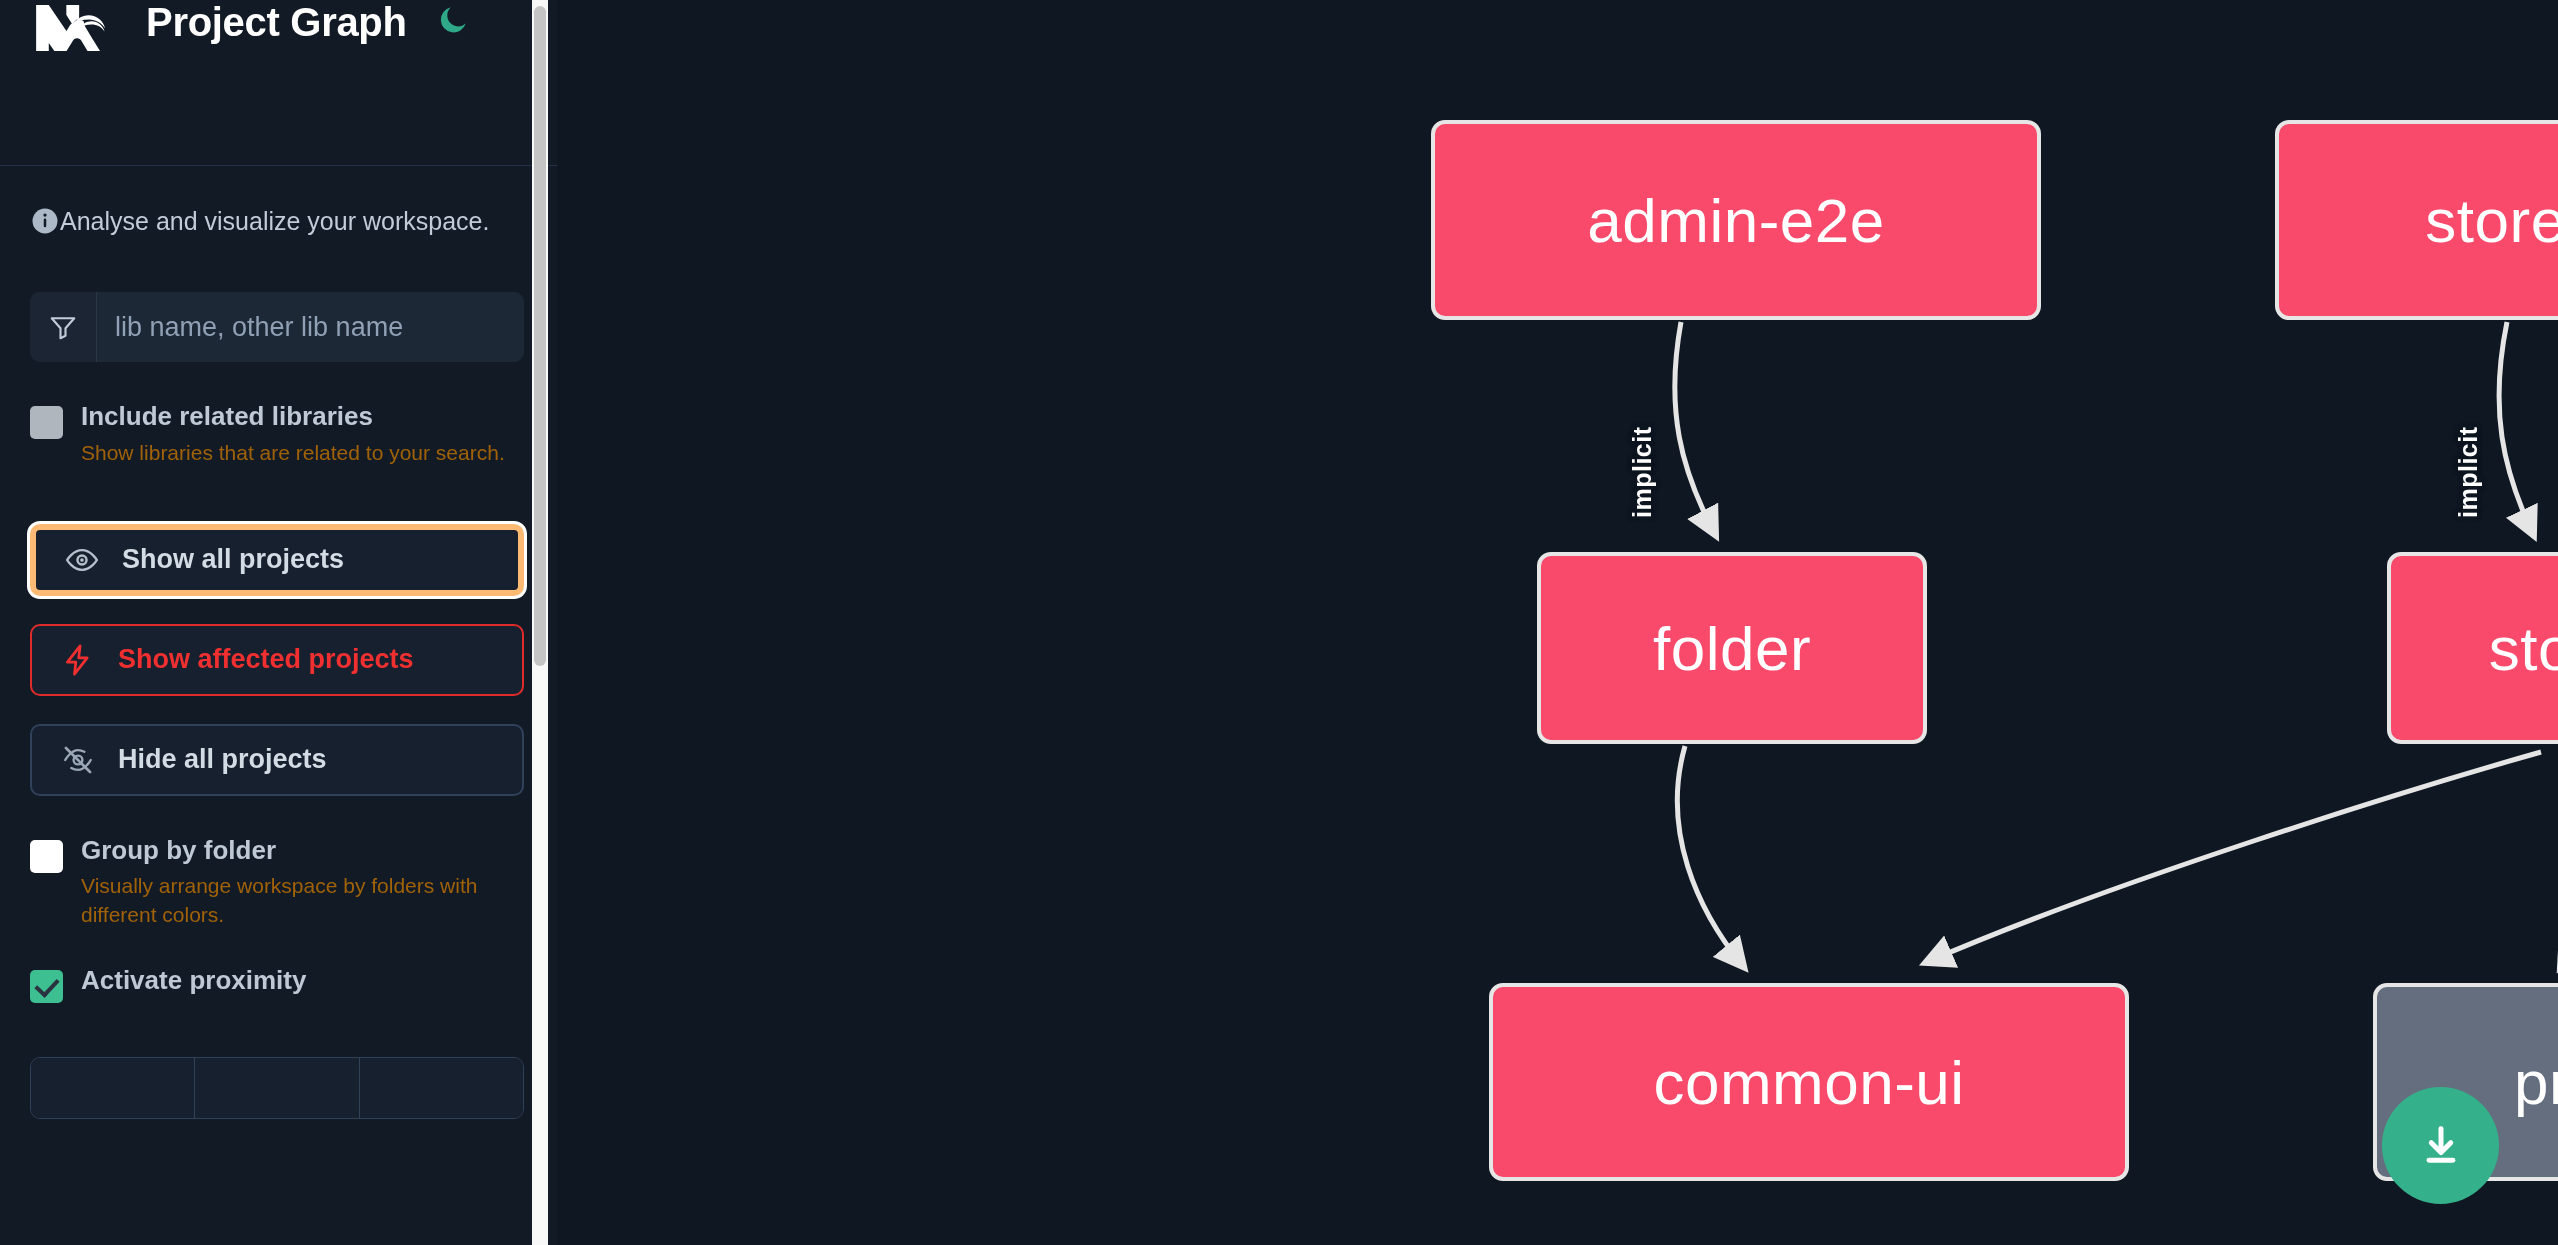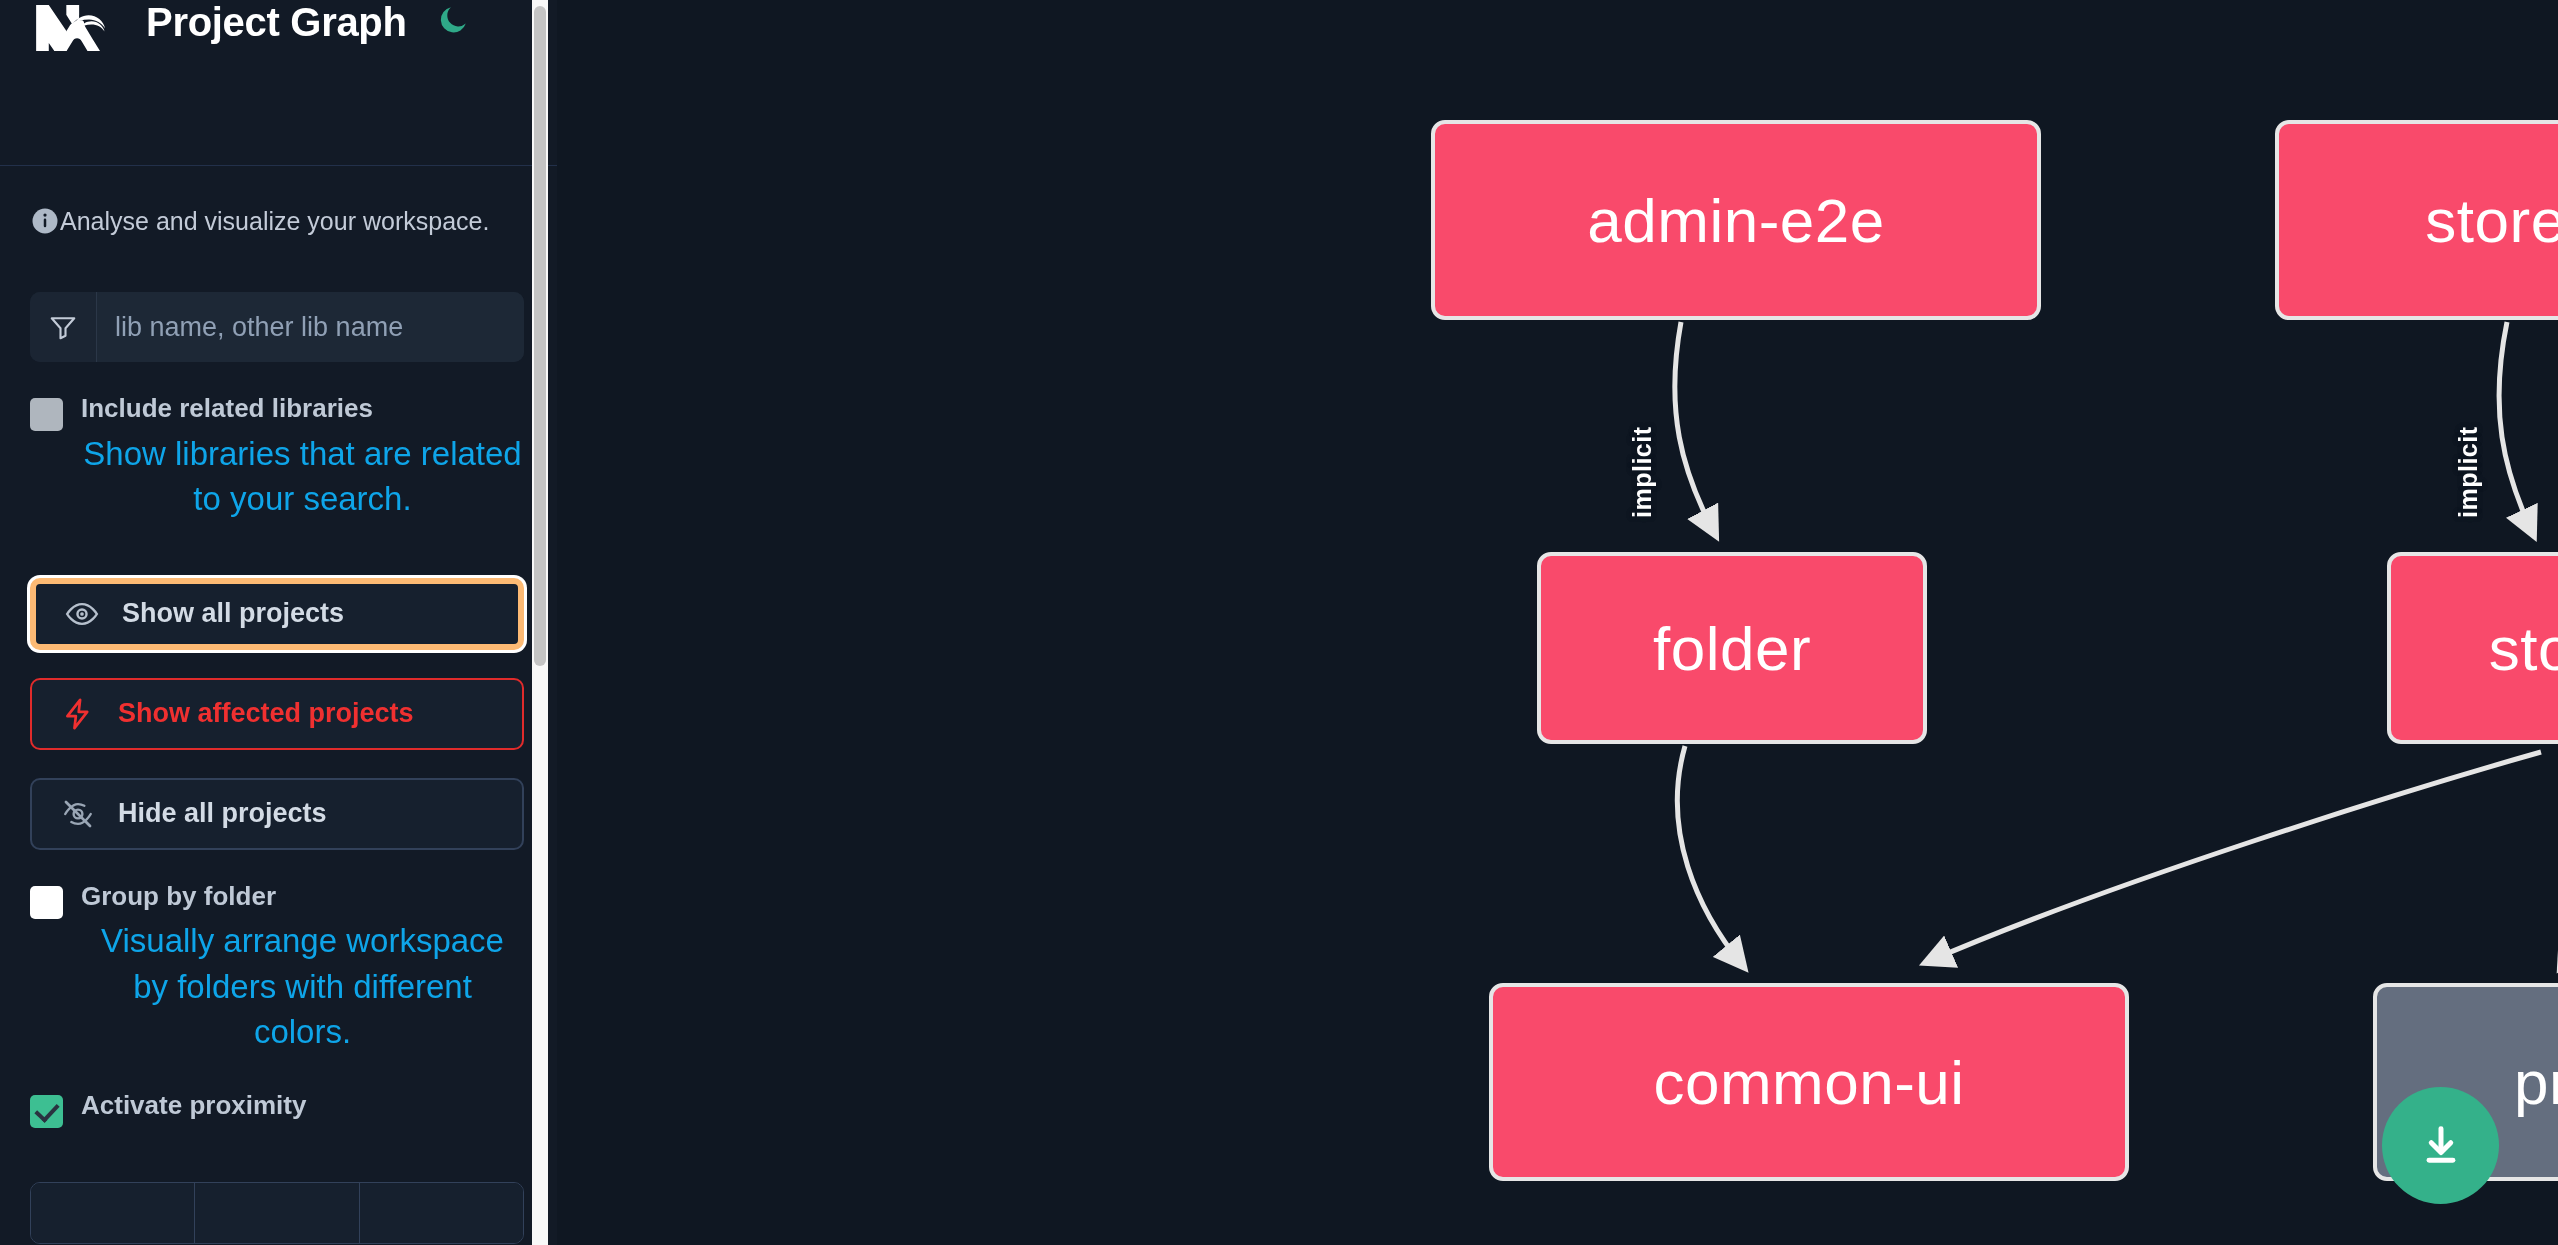--- a/index.html
+++ b/index.html
@@ -110,21 +110,21 @@
     border: 0;
     outline: none;
     background: #1D2836;
     color: #E3E9F0;
     font-size: 27px;
     font-family: "Liberation Sans", sans-serif;
     padding: 0 18px;
   }
   .search-input::placeholder { color: #90A0B5; opacity: 1; }
 
-  .check-block { margin-top: 32px; display: flex; gap: 18px; }
+  .check-block { margin-top: 40px; display: flex; gap: 18px; }
   .check-block + .check-block { margin-top: 36px; }
   .cb {
     width: 33px;
     height: 33px;
     flex: 0 0 33px;
     border-radius: 5px;
     margin-top: 4px;
     box-sizing: border-box;
     cursor: pointer;
     position: relative;
@@ -142,26 +142,25 @@
     transform: rotate(43deg);
   }
   .cb-texts { flex: 1 1 auto; }
   .cb-title {
     font-size: 26px;
     font-weight: 700;
     color: #BFC9D6;
     line-height: 1.1;
   }
   .cb-desc {
-    font-size: 33px;
-    color: #0ea5e9;
+    font-size: 21px;
+    color: #a16207;
     line-height: 1.38;
     margin-top: 8px;
     max-width: 460px;
-    text-align: center;
   }
 
   .btn-stack { margin-top: 56px; }
   .gbtn {
     display: flex;
     align-items: center;
     gap: 22px;
     height: 72px;
     border-radius: 10px;
     padding: 0 28px;

